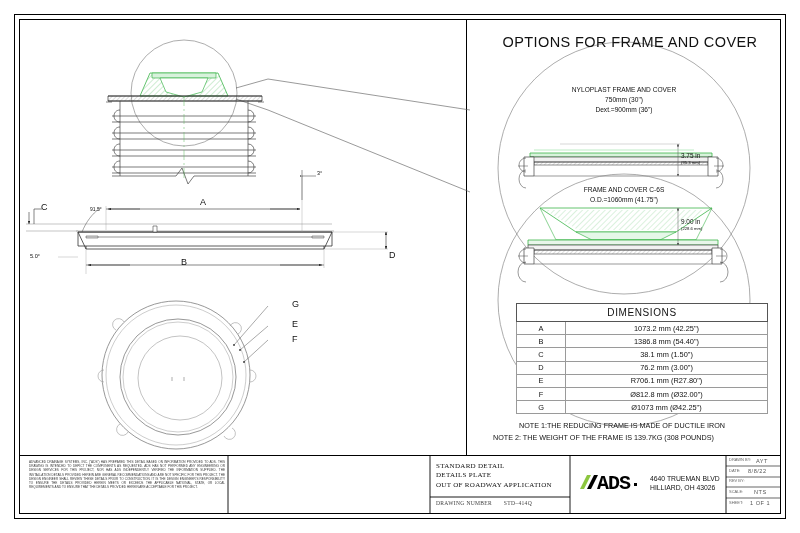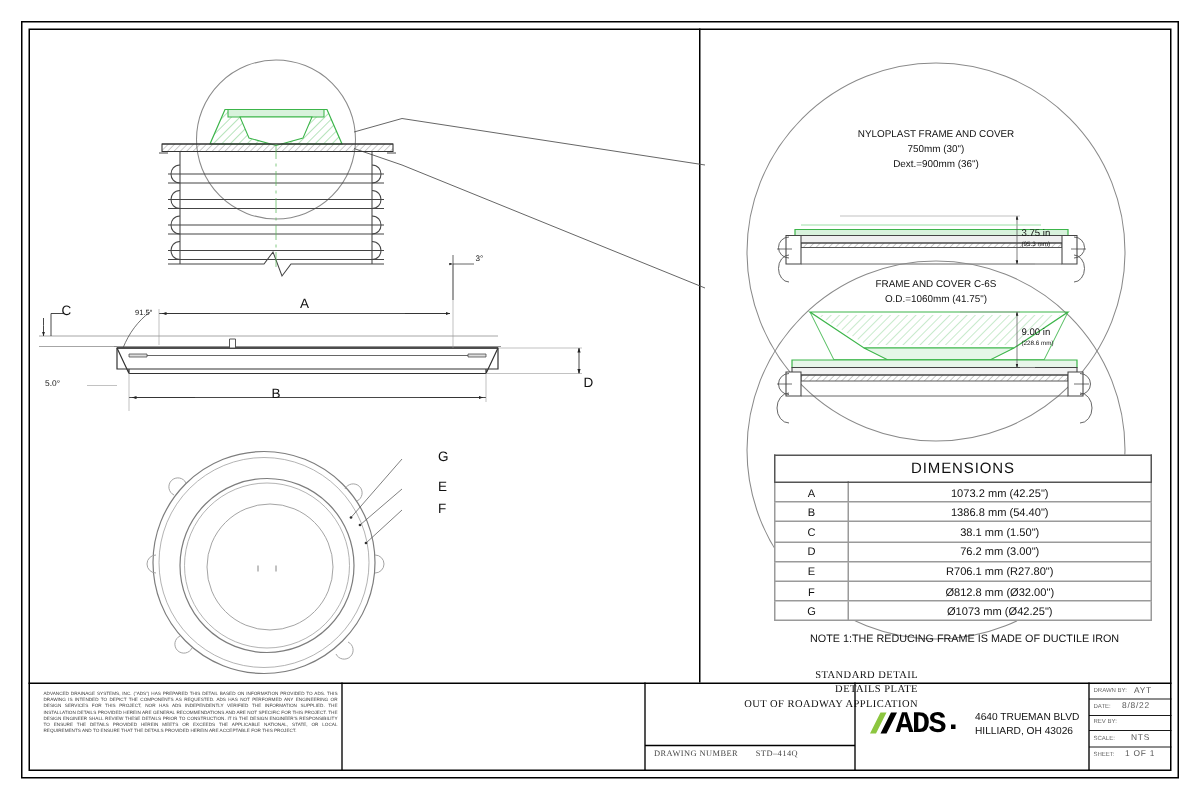--- a/index.html
+++ b/index.html
@@ -19,21 +19,21 @@
   .lbl-big{position:absolute;font-size:9px;color:#111;white-space:nowrap;}
   .lbl-tiny{position:absolute;font-size:4.2px;color:#111;white-space:nowrap;}
 
   
   .dimtable{position:absolute;left:516px;top:303px;width:252px;border:1px solid #555;border-collapse:collapse;background:#fff;}
   .dimtable td,.dimtable th{border:1px solid #9a9a9a;font-size:7.4px;padding:1.6px 2px;text-align:center;color:#111;font-weight:normal;}
   .dimtable .hdr{font-size:10px;letter-spacing:.6px;border:1px solid #555;padding:3px;}
   .dimtable .key{width:44px;}
 
   .note{position:absolute;font-size:7.2px;color:#111;white-space:nowrap;}
-  .tb-center{position:absolute;left:436px;top:446px;width:128px;text-align:right;font-family:"Liberation Serif",serif;font-size:7px;line-height:9.4px;color:#111;letter-spacing:.3px;margin-left:48px;}
+  .tb-center{position:absolute;left:436px;top:462px;width:128px;text-align:left;font-family:"Liberation Serif",serif;font-size:7px;line-height:9.4px;color:#111;letter-spacing:.3px;}
   .tb-dwg{position:absolute;left:436px;top:500px;width:128px;font-family:"Liberation Serif",serif;font-size:5.6px;color:#444;letter-spacing:.3px;}
   .disclaimer{position:absolute;left:29px;top:460px;width:196px;font-size:3.1px;line-height:4.2px;color:#3a3a3a;text-align:justify;}
   .addr{position:absolute;left:650px;top:474px;font-size:6.8px;line-height:9px;color:#111;white-space:nowrap;}
 
   .meta-row{position:absolute;font-size:4px;color:#666;}
   .meta-val{position:absolute;font-size:5.6px;color:#555;letter-spacing:.5px;}
 
   
   .ads-logo{position:absolute;left:578px;top:473px;width:62px;height:18px;}
   .ads-word{position:absolute;left:597px;top:472px;font-family:Liberation Mono, monospace;font-weight:bold;font-size:20px;letter-spacing:-1px;color:#000;}
@@ -259,20 +259,21 @@
       <line x1="430" y1="497" x2="570" y2="497"></line>
     </g>
     <g stroke="#000" stroke-width="0.6" fill="none">
       <line x1="726" y1="466" x2="781" y2="466"></line>
       <line x1="726" y1="477" x2="781" y2="477"></line>
       <line x1="726" y1="487" x2="781" y2="487"></line>
       <line x1="726" y1="498" x2="781" y2="498"></line>
     </g>
   </svg>
 
+  <div class="opt-title">OPTIONS FOR FRAME AND COVER</div>
 
   <div class="lbl-c" style="left:524px;top:86px;width:200px;">NYLOPLAST FRAME AND COVER</div>
   <div class="lbl-c" style="left:524px;top:96px;width:200px;">750mm (30")</div>
   <div class="lbl-c" style="left:524px;top:106px;width:200px;">Dext.=900mm (36")</div>
   <div class="lbl" style="left:681px;top:152px;">3.75 in</div>
   <div class="lbl-tiny" style="left:681px;top:160px;">(95.3 mm)</div>
 
   <div class="lbl-c" style="left:524px;top:186px;width:200px;">FRAME AND COVER C-6S</div>
   <div class="lbl-c" style="left:524px;top:196px;width:200px;">O.D.=1060mm (41.75")</div>
   <div class="lbl" style="left:681px;top:218px;">9.00 in</div>
@@ -319,21 +320,22 @@
           <td class="key">F</td>
           <td>Ø812.8 mm (Ø32.00")</td>
         </tr>
     <tr>
           <td class="key">G</td>
           <td>Ø1073 mm (Ø42.25")</td>
         </tr>
   </tbody>
     </table>
 
-  <div class="note" style="left:514px;top:421px;padding-left:26px;">NOTE 1:THE REDUCING FRAME IS MADE OF DUCTILE IRON</div>
+  <div class="note" style="left:493px;top:421px;padding-left:26px;">NOTE 1:THE REDUCING FRAME IS MADE OF DUCTILE IRON</div>
+  <div class="note" style="left:493px;top:433px;">NOTE 2: THE WEIGHT OF THE FRAME IS 139.7KG (308 POUNDS)</div>
 
   <div class="tb-center">
     <div>STANDARD  DETAIL</div>
     <div>DETAILS  PLATE</div>
     <div>OUT  OF  ROADWAY  APPLICATION</div>
   </div>
   <div class="tb-dwg">
     <span>DRAWING NUMBER</span>
     <span style="margin-left:10px;">STD–414Q</span>
   </div>

